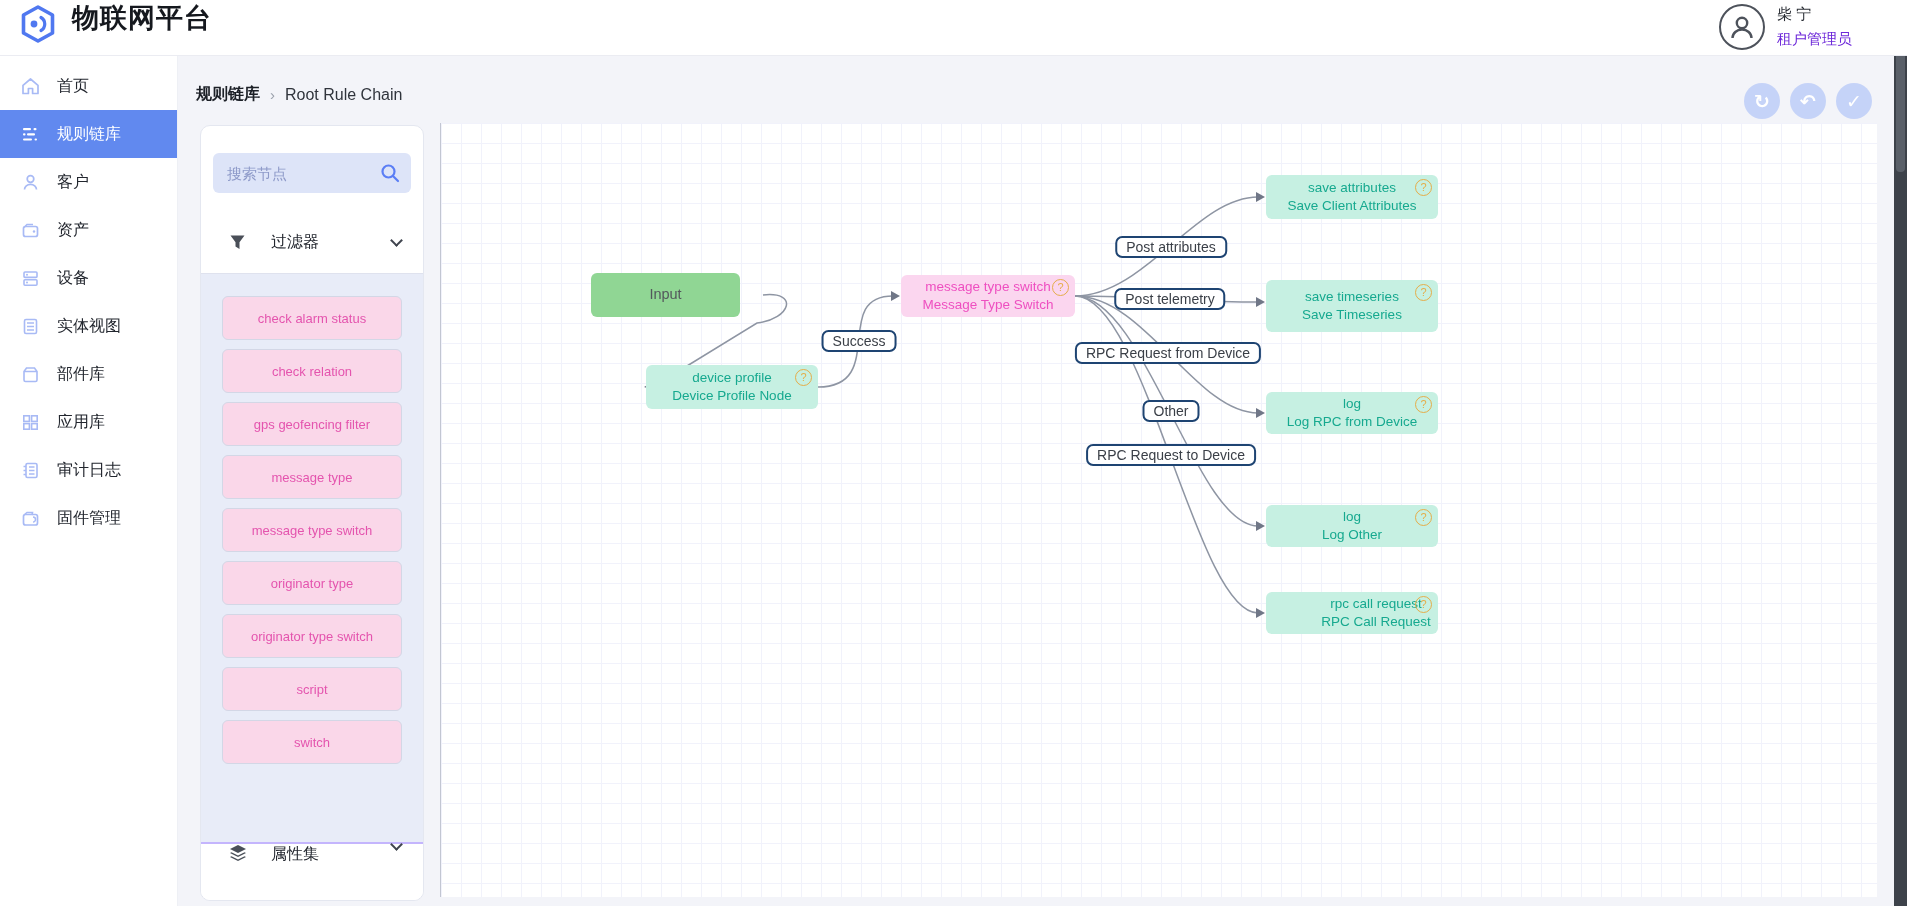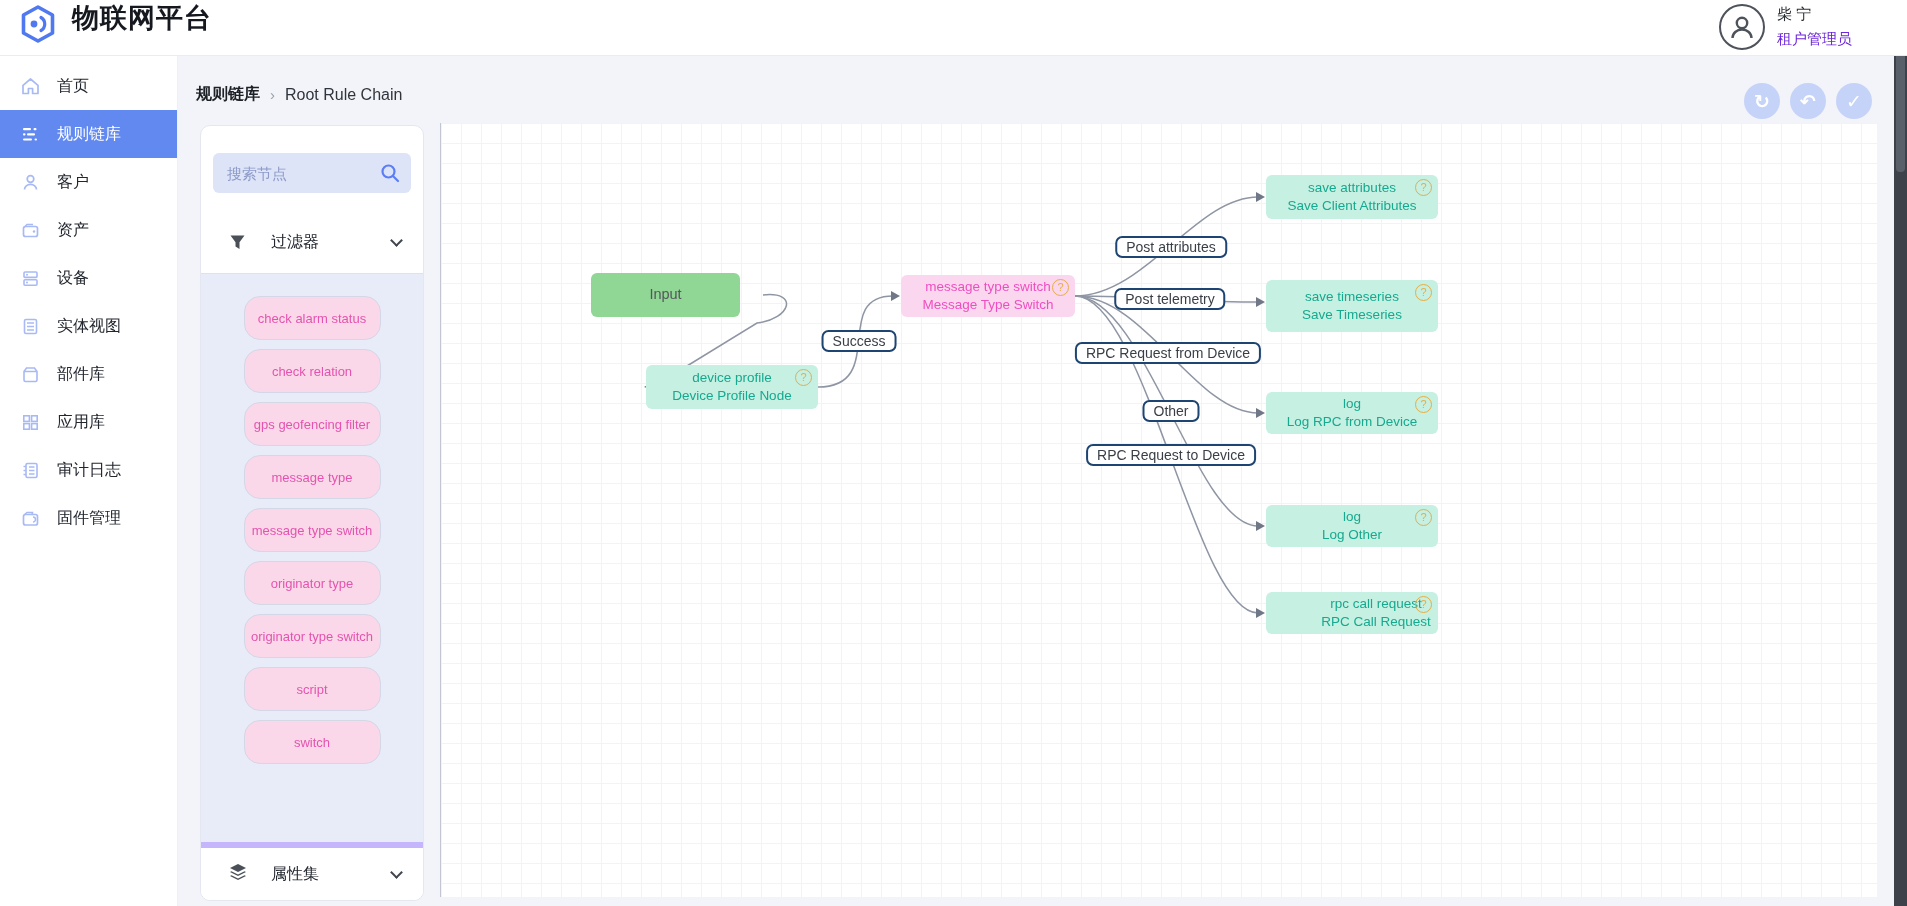--- a/index.html
+++ b/index.html
@@ -46,24 +46,24 @@
                       padding:0 36px 0 14px; font-size:15px; color:#3c4252; outline:none;
                       font-family:"Liberation Sans",sans-serif; }
   .search-box input::placeholder { color:#8e9ac9; }
   .search-ic { position:absolute; right:10px; top:9px; }
   .sect-head { height:38px; margin-top:30px; display:flex; align-items:center; padding:0 22px 0 28px; cursor:pointer; }
   .sect-head .sh-icon { width:18px; display:flex; }
   .sect-head .sh-label { margin-left:24px; font-size:16px; color:#22262e; flex:1; }
   .chev { width:9px; height:9px; border-right:2px solid #3f444e; border-bottom:2px solid #3f444e;
           transform:rotate(45deg); margin-top:-4px; }
   .pal-list { margin-top:12px; background:#e8ecf8; border-top:1px solid #dfe2ee; flex:1; padding-top:22px; overflow:hidden; }
-  .pal-node { width:137px; height:44px; margin:0 auto 9px auto; background:#fad7e9; border:1px solid #d3d7e6;
-              border-radius:16px; color:#e454ae; font-size:13px; display:flex; align-items:center;
+  .pal-node { width:180px; height:44px; margin:0 auto 9px auto; background:#fad7e9; border:1px solid #d3d7e6;
+              border-radius:6px; color:#e454ae; font-size:13px; display:flex; align-items:center;
               justify-content:center; cursor:grab; }
-  .pal-footer { background:#ffffff; border-top:6px solid #c4b5fd; height:58px; display:flex; align-items:center;
+  .pal-footer { background:#ffffff; border-top:2px solid #c4b5fd; height:58px; display:flex; align-items:flex-start;
                 padding:0 22px 0 28px; cursor:pointer; }
   .pal-footer .sh-label { margin-left:24px; font-size:16px; color:#22262e; flex:1; }
 
   
   .canvas { position:absolute; left:440px; top:123px; width:1437px; height:774px; background:#ffffff;
             border-left:1px solid #c2c6d2;
             background-image:linear-gradient(#f1f2fb 1px, transparent 1px),
                              linear-gradient(90deg,#f1f2fb 1px, transparent 1px);
             background-size:20px 20px; }
   .flow-layer { position:absolute; inset:0; }

